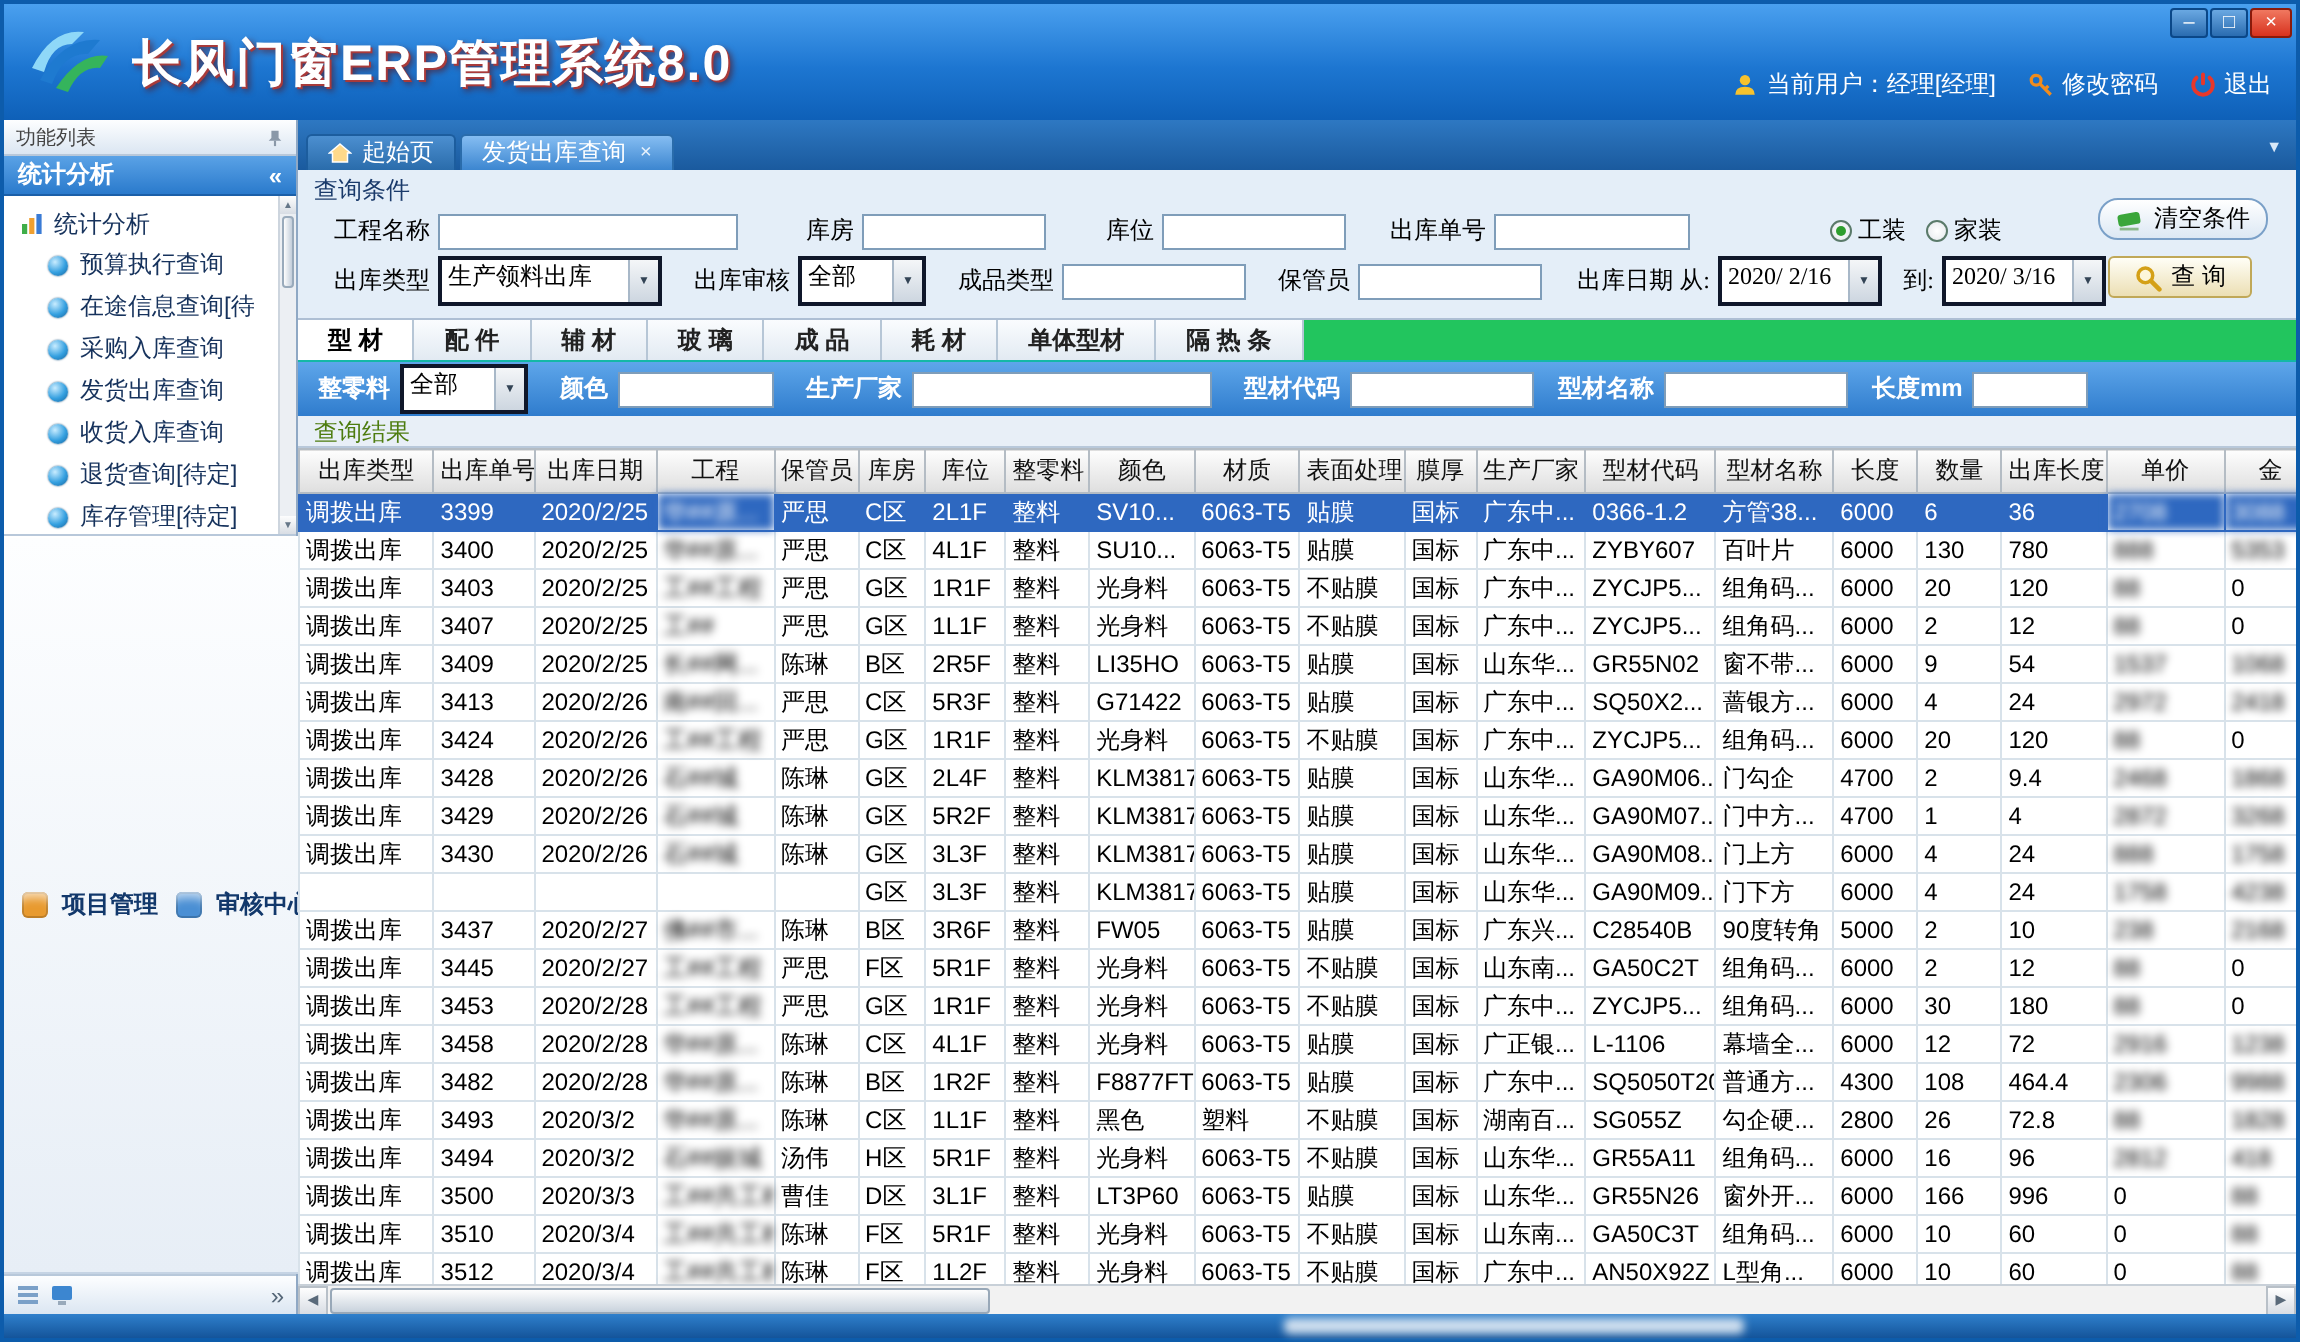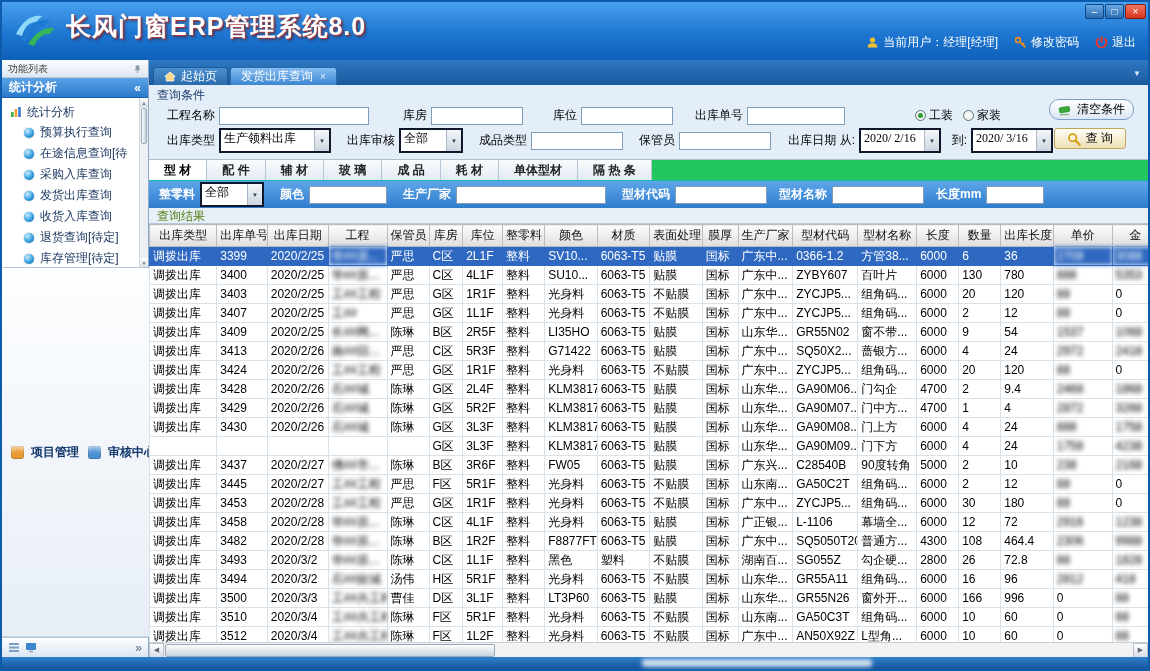--- a/index.html
+++ b/index.html
@@ -3,21 +3,21 @@
 <meta charset="utf-8">
 <style>
   * { box-sizing: border-box; margin:0; padding:0; }
   html,body { width:1150px; height:671px; overflow:hidden;
     font-family:"Liberation Sans","DejaVu Sans",sans-serif; font-size:12px; }
   .window { width:1150px; height:671px; border:2px solid #0d5cab; display:flex; flex-direction:column; background:#fff; }
 
   
   .titlebar { position:relative; height:58px; flex:none;
     background:linear-gradient(180deg,#4aa0ef 0%,#1d76d1 55%,#0e60b8 100%); }
-  .brand { position:absolute; left:10px; top:8px; display:flex; align-items:flex-start; gap:8px; }
+  .brand { position:absolute; left:10px; top:8px; display:flex; align-items:flex-end; gap:8px; }
   .app-title { font-size:25px; font-weight:bold; color:#fff; letter-spacing:1px;
     text-shadow:1px 1px 0 #a83a3a, 2px 2px 3px rgba(90,10,10,.65); }
   .user-area { position:absolute; right:12px; bottom:9px; display:flex; align-items:center; color:#fff; }
   .user-area .grp { display:flex; align-items:center; gap:4px; margin-left:16px; cursor:pointer; }
   .win-controls { position:absolute; top:2px; right:2px; display:flex; gap:1px; }
   .win-btn { width:19px; height:15px; display:flex; align-items:center; justify-content:center;
     font-size:10px; color:#fff; border:1px solid #0a4788; border-radius:2px;
     background:linear-gradient(#6aa8e2,#2a6cb0); cursor:pointer; }
   .win-btn.close { background:linear-gradient(#f07860,#d8321e); border-color:#8a1a0a; width:21px; }
 
@@ -58,21 +58,21 @@
   .tab.start { background:linear-gradient(#4c8fd0,#2a6cab); border:1px solid #1c5d9e; border-bottom:none; }
   .tab.active { background:linear-gradient(#85bdf2,#3c86d0); border:1px solid #2a6cab; border-bottom:none; }
   .tab-close { font-size:10px; color:#e8f2fc; margin-left:2px; cursor:pointer; }
   .tab-caret { position:absolute; right:7px; top:9px; font-size:8px; color:#d8e8f8; cursor:pointer; }
 
   .query-panel { height:75px; flex:none; position:relative; background:#e4eef8; border-bottom:1px solid #aebfd4; padding:2px 8px 0; }
   .qp-title { font-size:12px; color:#1a3a6a; height:16px; line-height:16px; }
   .q-row { display:flex; align-items:center; height:25px; }
   .flabel { text-align:right; margin-right:4px; color:#000; white-space:nowrap; flex:none; }
   .w58{width:58px;} .w46{width:46px;} .w40{width:40px;} .w78{width:78px;} .w20{width:20px;}
-  .ml6{margin-left:6px;} .ml12{margin-left:12px;} .ml14{margin-left:14px;} .ml16{margin-left:16px;} .ml70{margin-left:70px;}
+  .ml6{margin-left:6px;font-family:Liberation Serif, serif;} .ml12{margin-left:12px;} .ml14{margin-left:14px;} .ml16{margin-left:16px;} .ml70{margin-left:70px;}
   .tin { height:18px; border:1px solid #7f9db9; font-size:12px; padding:0 3px; background:#fff; flex:none; }
   .select { display:inline-flex; height:25px; border:2px solid #0f172a; background:#fff; flex:none; cursor:pointer;font-family:Liberation Serif, serif; }
   .sel-val { flex:1; padding:0 3px; line-height:17px; overflow:hidden; white-space:nowrap; }
   .sel-arrow { width:15px; flex:none; background:linear-gradient(#f4f6f8,#cdd6e0); border-left:1px solid #a8b8c8;
     font-size:6px; display:flex; align-items:center; justify-content:center; color:#345; }
   .radio-group { display:flex; align-items:center; gap:10px; flex:none; }
   .radio { display:flex; align-items:center; gap:3px; cursor:pointer; }
   .rb { width:11px; height:11px; border-radius:50%; border:1px solid #5a7a6a; background:radial-gradient(#fff,#e4e8ec); }
   .radio.checked .rb { position:relative; }
   .radio.checked .rb::after { content:""; position:absolute; left:2px; top:2px; width:5px; height:5px; border-radius:50%; background:#2e9e2e; }

